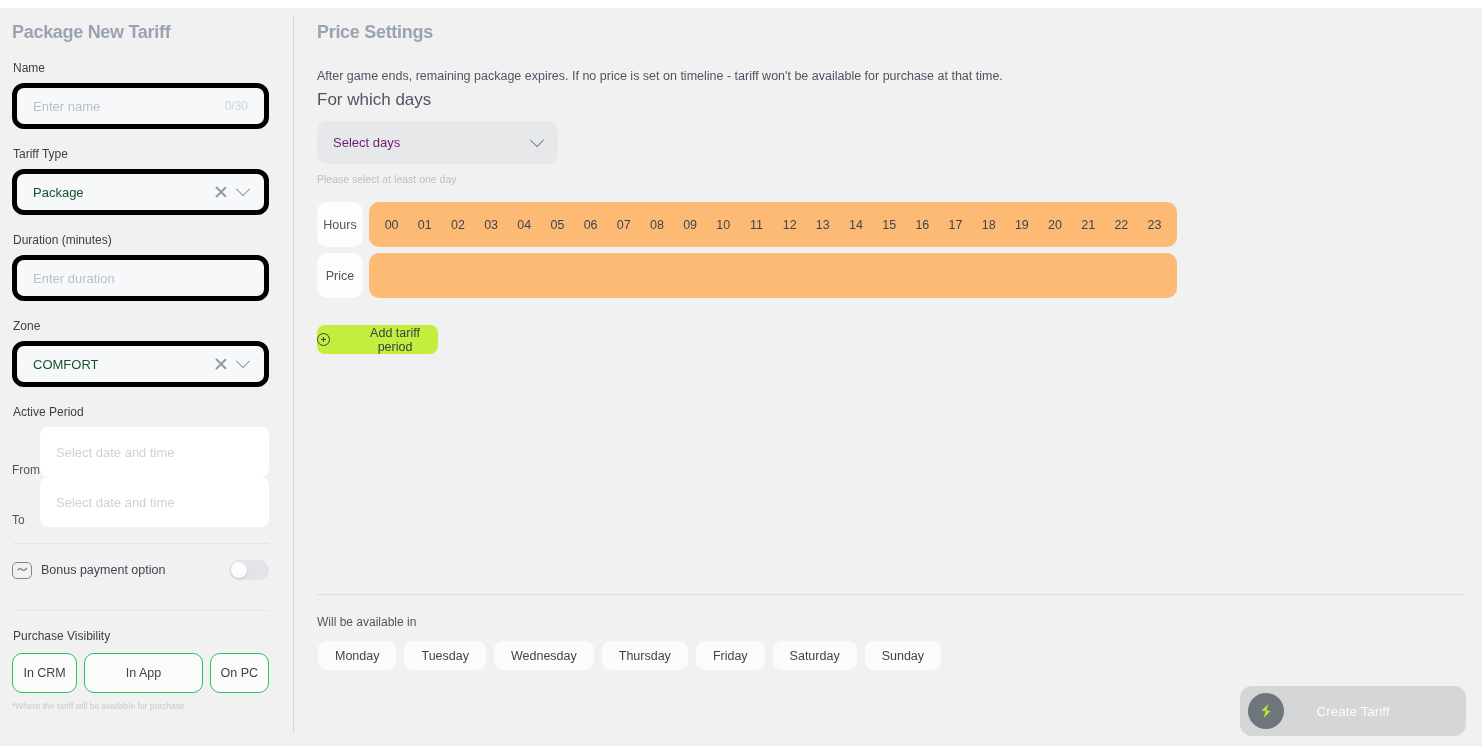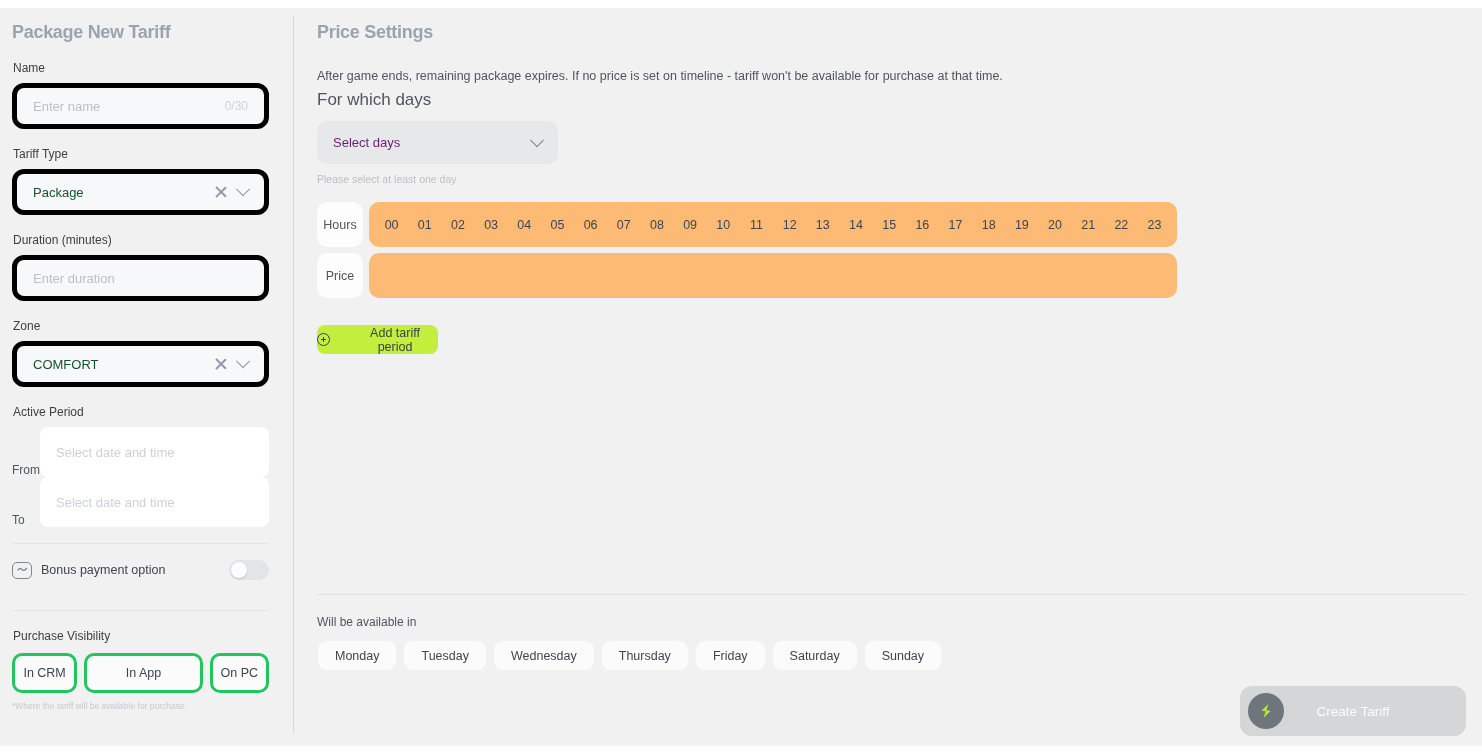--- a/index.html
+++ b/index.html
@@ -33,21 +33,21 @@
   .h-divider { height:1px; background:#e3e4e6; margin:16px 1px 0 1px; width:256px; }
   .bonus-row { display:flex; align-items:center; height:48px; margin-top:2px; }
   .bonus-badge { width:20px; height:17px; border:1.3px solid #80868f; border-radius:5px; margin-right:9px;
                  display:flex; align-items:center; justify-content:center; flex:none; }
   .bonus-badge svg { display:block; }
   .bonus-label { font-size:12.5px; color:#3e4450; flex:1; }
   .toggle { width:40px; height:20px; background:#e3e4e7; border-radius:10px; position:relative; cursor:pointer; flex:none; }
   .toggle .knob { position:absolute; left:2px; top:2px; width:16px; height:16px; border-radius:50%; background:#fcfcfd;
                   box-shadow:0 1px 2px rgba(0,0,0,0.15); }
   .pv-row { display:flex; gap:7px; margin-top:10px; }
-  .pv-btn { height:40px; background:#fbfbfc; border:3px solid #22c55e; border-radius:10px; display:flex;
+  .pv-btn { height:40px; background:#fbfbfc; border:1px solid #22c55e; border-radius:10px; display:flex;
             align-items:center; justify-content:center; font-size:12.5px; color:#3e4450; cursor:pointer; }
   .pv-btn:nth-child(1){ width:66px; } .pv-btn:nth-child(2){ width:120px; } .pv-btn:nth-child(3){ width:60px; }
   .pv-hint { font-size:8.5px; color:#c4c9d2; margin-top:8px; }
 
   
   .main { position:absolute; left:317px; top:0; width:1149px; height:552px; padding-top:14px; }
   .description { font-size:12.5px; color:#4e5560; margin-top:26px; }
   .fw-label { font-size:17px; color:#4e5560; margin-top:7px; }
   .days-select { margin-top:11px; width:241px; height:43px; background:#e7e8ea; border-radius:10px;
                  display:flex; align-items:center; padding:0 16px; cursor:pointer; }

